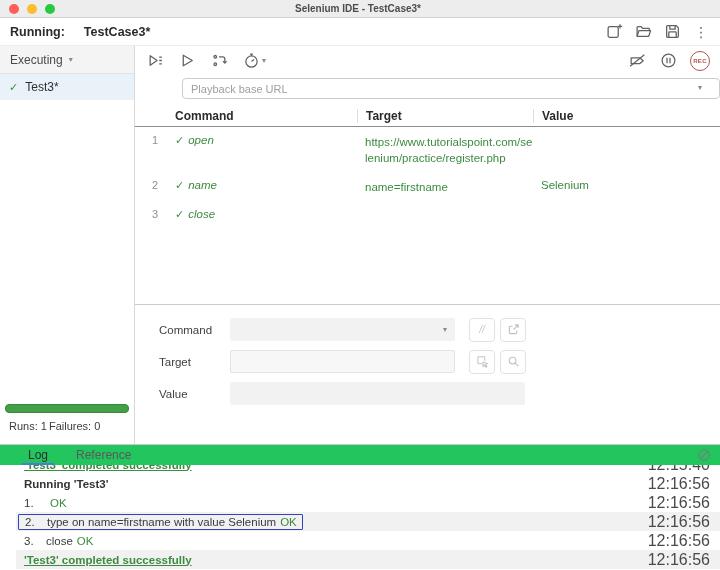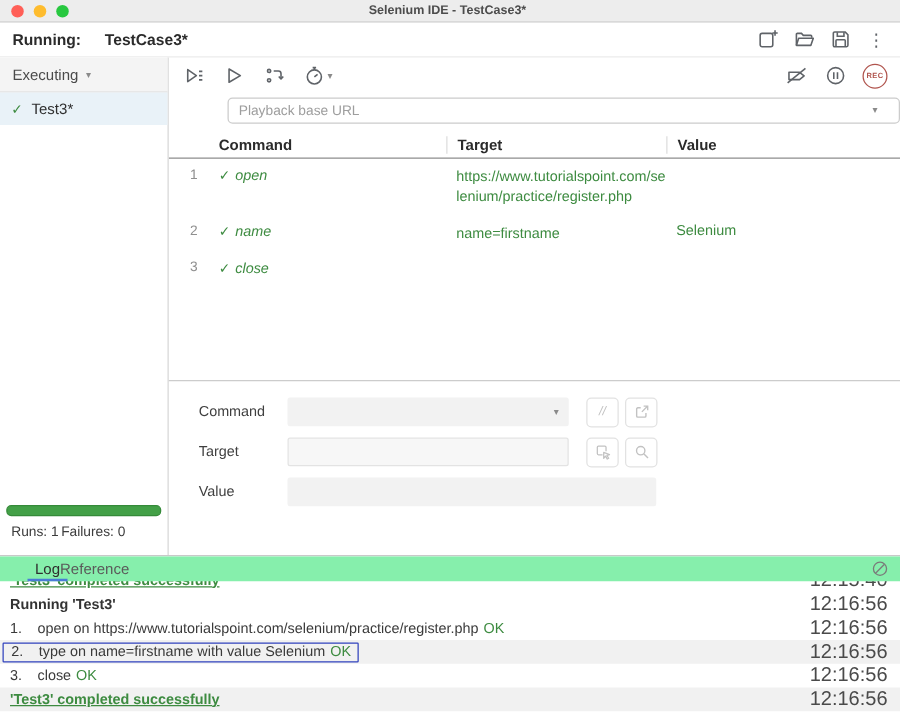--- a/index.html
+++ b/index.html
@@ -62,27 +62,27 @@
   .form-label{width:71px;font-size:11.5px;color:#3f3f3f;}
   .fake-select{width:225px;height:23px;background:#f2f2f2;border-radius:2px;position:relative;box-sizing:border-box;cursor:pointer;}
   .fake-select .caret{position:absolute;right:8px;top:7px;}
   .fake-input{width:225px;height:23px;background:#f7f7f7;border:1px solid #e3e3e3;border-radius:2px;box-sizing:border-box;}
   .fake-input-wide{width:295px;height:23px;background:#f2f2f2;border-radius:2px;box-sizing:border-box;}
   .form-btn{width:26px;height:24px;border:1px solid #e2e2e2;border-radius:4px;background:#fff;display:flex;align-items:center;justify-content:center;color:#c2c2c2;margin-left:5px;cursor:pointer;box-sizing:border-box;}
   .form-btn.first{margin-left:14px;}
   .xpath-label{font-size:10px;font-style:italic;color:#c2c2c2;}
   
   .log-section{height:127px;border-top:1px solid #c9c9c9;box-sizing:border-box;position:relative;overflow:hidden;background:#fff;}
-  .log-tabs{height:20px;display:flex;align-items:center;padding-left:28px;background:#86efac;position:relative;z-index:2;}
+  .log-tabs{height:20px;display:flex;align-items:center;gap:28px;padding-left:28px;background:#22c55e;position:relative;z-index:2;}
   .tab{font-size:12px;color:#5a5a5a;cursor:pointer;position:relative;}
   .tab-active{color:#2f2f2f;}
   .tab-active::after{content:"";position:absolute;left:-6px;right:-6px;bottom:-3px;height:2px;background:#4a7bd5;}
   .clear-log{position:absolute;right:9px;top:3px;z-index:3;color:#7a7a7a;cursor:pointer;}
   .log-list{position:relative;z-index:1;margin-top:-10px;}
-  .log-row{height:19px;display:flex;align-items:center;padding:0 10px 0 8px;font-size:11.5px;color:#3a3a3a;}
+  .log-row{height:19px;display:flex;align-items:center;padding:0 10px 0 8px;font-size:11.5px;color:#3a3a3a;margin-left:16px;}
   .log-row.shaded{background:#f1f1f1;}
   .log-num{width:22px;flex:none;color:#3a3a3a;}
   .ok{color:#3d8b40;margin-left:4px;}
   .log-time{margin-left:auto;color:#4a4a4a;font-size:16px;flex:none;}
   .success{color:#3d8b40;font-weight:bold;text-decoration:underline;}
   .bold-entry{font-weight:bold;color:#333;}
   .sel-row{padding-left:2px;}
   .sel-box{display:inline-flex;align-items:center;border:1.5px solid #3142bd;border-radius:1px;height:16px;padding:0 5px 0 6px;box-sizing:border-box;}
   .sel-box .log-num{width:22px;}
 </style>
@@ -279,21 +279,20 @@
     <div class="log-row">
       <span class="success">'Test3' completed successfully</span>
       <span class="log-time">12:15:40</span>
     </div>
     <div class="log-row">
       <span class="bold-entry">Running 'Test3'</span>
       <span class="log-time">12:16:56</span>
     </div>
     <div class="log-row">
       <span class="log-num">1.</span>
-      <span>open on https://www.tutorialspoint.com/selenium/practice/register.php</span>
       <span class="ok">OK</span>
       <span class="log-time">12:16:56</span>
     </div>
     <div class="log-row shaded sel-row">
       <span class="sel-box">
         <span class="log-num">2.</span>
         <span>type on name=firstname with value Selenium</span>
         <span class="ok">OK</span>
       </span>
       <span class="log-time">12:16:56</span>

